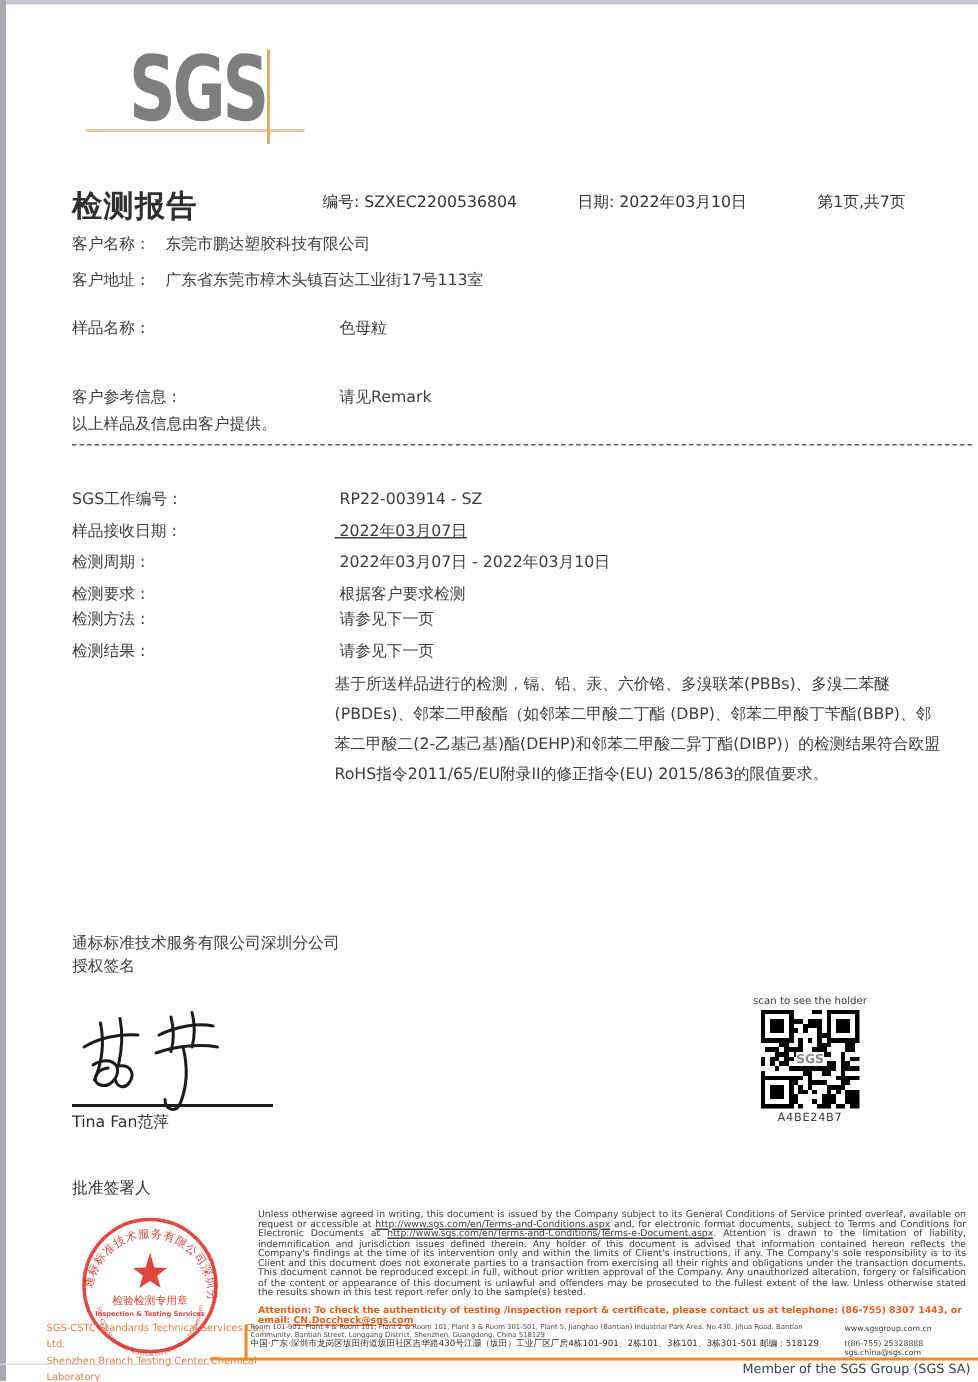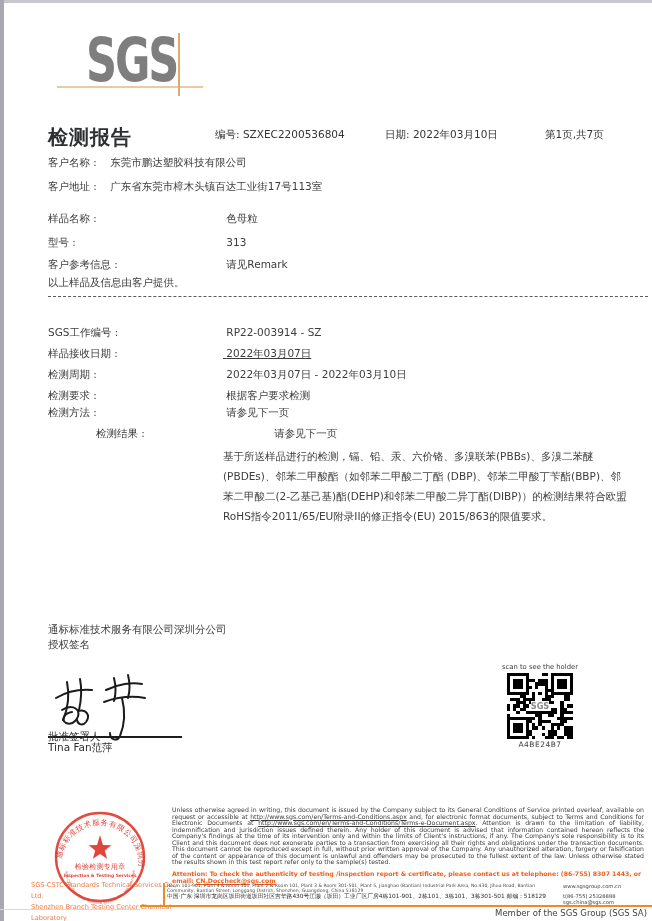--- a/index.html
+++ b/index.html
@@ -25,21 +25,21 @@
   .note{position:absolute;left:48px;font-size:10.5px;color:#3c3d3f;}
   .dashline{position:absolute;left:48px;width:600px;border-top:1px dashed #5a5a5a;height:0;}
 
   .conclusion{position:absolute;left:223px;top:446px;width:408px;font-size:10.5px;
               line-height:20px;color:#3c3d3f;text-align:left;}
 
   .sig-company{position:absolute;left:48px;top:622px;font-size:10.5px;color:#3c3d3f;line-height:15px;}
   .sig-svg{position:absolute;left:50px;top:668px;}
   .sig-line{position:absolute;left:48px;top:736px;width:134px;height:2px;background:#1c1c1c;}
   .sig-name{position:absolute;left:48px;top:741px;font-size:10.5px;color:#2f3032;}
-  .sig-title{position:absolute;left:48px;top:730px;font-size:10.5px;color:#2f3032;}
+  .sig-title{position:absolute;left:48px;top:785px;font-size:10.5px;color:#2f3032;}
 
   .qr-wrap{position:absolute;left:498px;top:663px;width:84px;text-align:center;}
   .qr-caption{font-size:6.8px;color:#3a3a3a;}
   .qr-box{margin:2px auto 0;width:66px;height:66px;position:relative;}
   .qr-code-text{font-size:7.5px;color:#3a3a3a;margin-top:1px;letter-spacing:0.5px;}
 
   
   .stamp{position:absolute;left:52px;top:809px;}
   .f-company{position:absolute;left:31px;top:880px;font-size:6.6px;line-height:11px;color:#ef7b45;width:150px;}
   .disclaimer{position:absolute;left:172px;top:807px;width:472px;font-size:6.2px;line-height:6.55px;
@@ -85,24 +85,20 @@
   </div>
   <div class="row" style="top:180px;">
     <span class="lab lab-w1">客户地址 :</span>
     <span>广东省东莞市樟木头镇百达工业街17号113室</span>
   </div>
 
   <div class="row" style="top:212px;">
     <span class="lab lab-w2">样品名称 :</span>
     <span>色母粒</span>
   </div>
-  <div class="row" style="top:236px;">
-    <span class="lab lab-w2">型号 :</span>
-    <span>313</span>
-  </div>
   <div class="row" style="top:258px;">
     <span class="lab lab-w2">客户参考信息 :</span>
     <span>请见Remark</span>
   </div>
   <div class="note" style="top:276px;">以上样品及信息由客户提供。</div>
 
   <div class="dashline" style="top:296px;"></div>
 
   <div class="row" style="top:326px;">
     <span class="lab lab-w2">SGS工作编号 :</span>
@@ -117,21 +113,21 @@
     <span>2022年03月07日 - 2022年03月10日</span>
   </div>
   <div class="row" style="top:389px;">
     <span class="lab lab-w2">检测要求 :</span>
     <span>根据客户要求检测</span>
   </div>
   <div class="row" style="top:406px;">
     <span class="lab lab-w2">检测方法 :</span>
     <span>请参见下一页</span>
   </div>
-  <div class="row" style="top:427px;margin-left:48px;">
+  <div class="row" style="top:427px;">
     <span class="lab lab-w2">检测结果 :</span>
     <span>请参见下一页</span>
   </div>
 
   <div class="conclusion">基于所送样品进行的检测，镉、铅、汞、六价铬、多溴联苯(PBBs)、多溴二苯醚(PBDEs)、邻苯二甲酸酯（如邻苯二甲酸二丁酯 (DBP)、邻苯二甲酸丁苄酯(BBP)、邻苯二甲酸二(2-乙基己基)酯(DEHP)和邻苯二甲酸二异丁酯(DIBP)）的检测结果符合欧盟RoHS指令2011/65/EU附录II的修正指令(EU) 2015/863的限值要求。</div>
 
   <div class="sig-company">
     <div>通标标准技术服务有限公司深圳分公司</div>
     <div>授权签名</div>
   </div>

